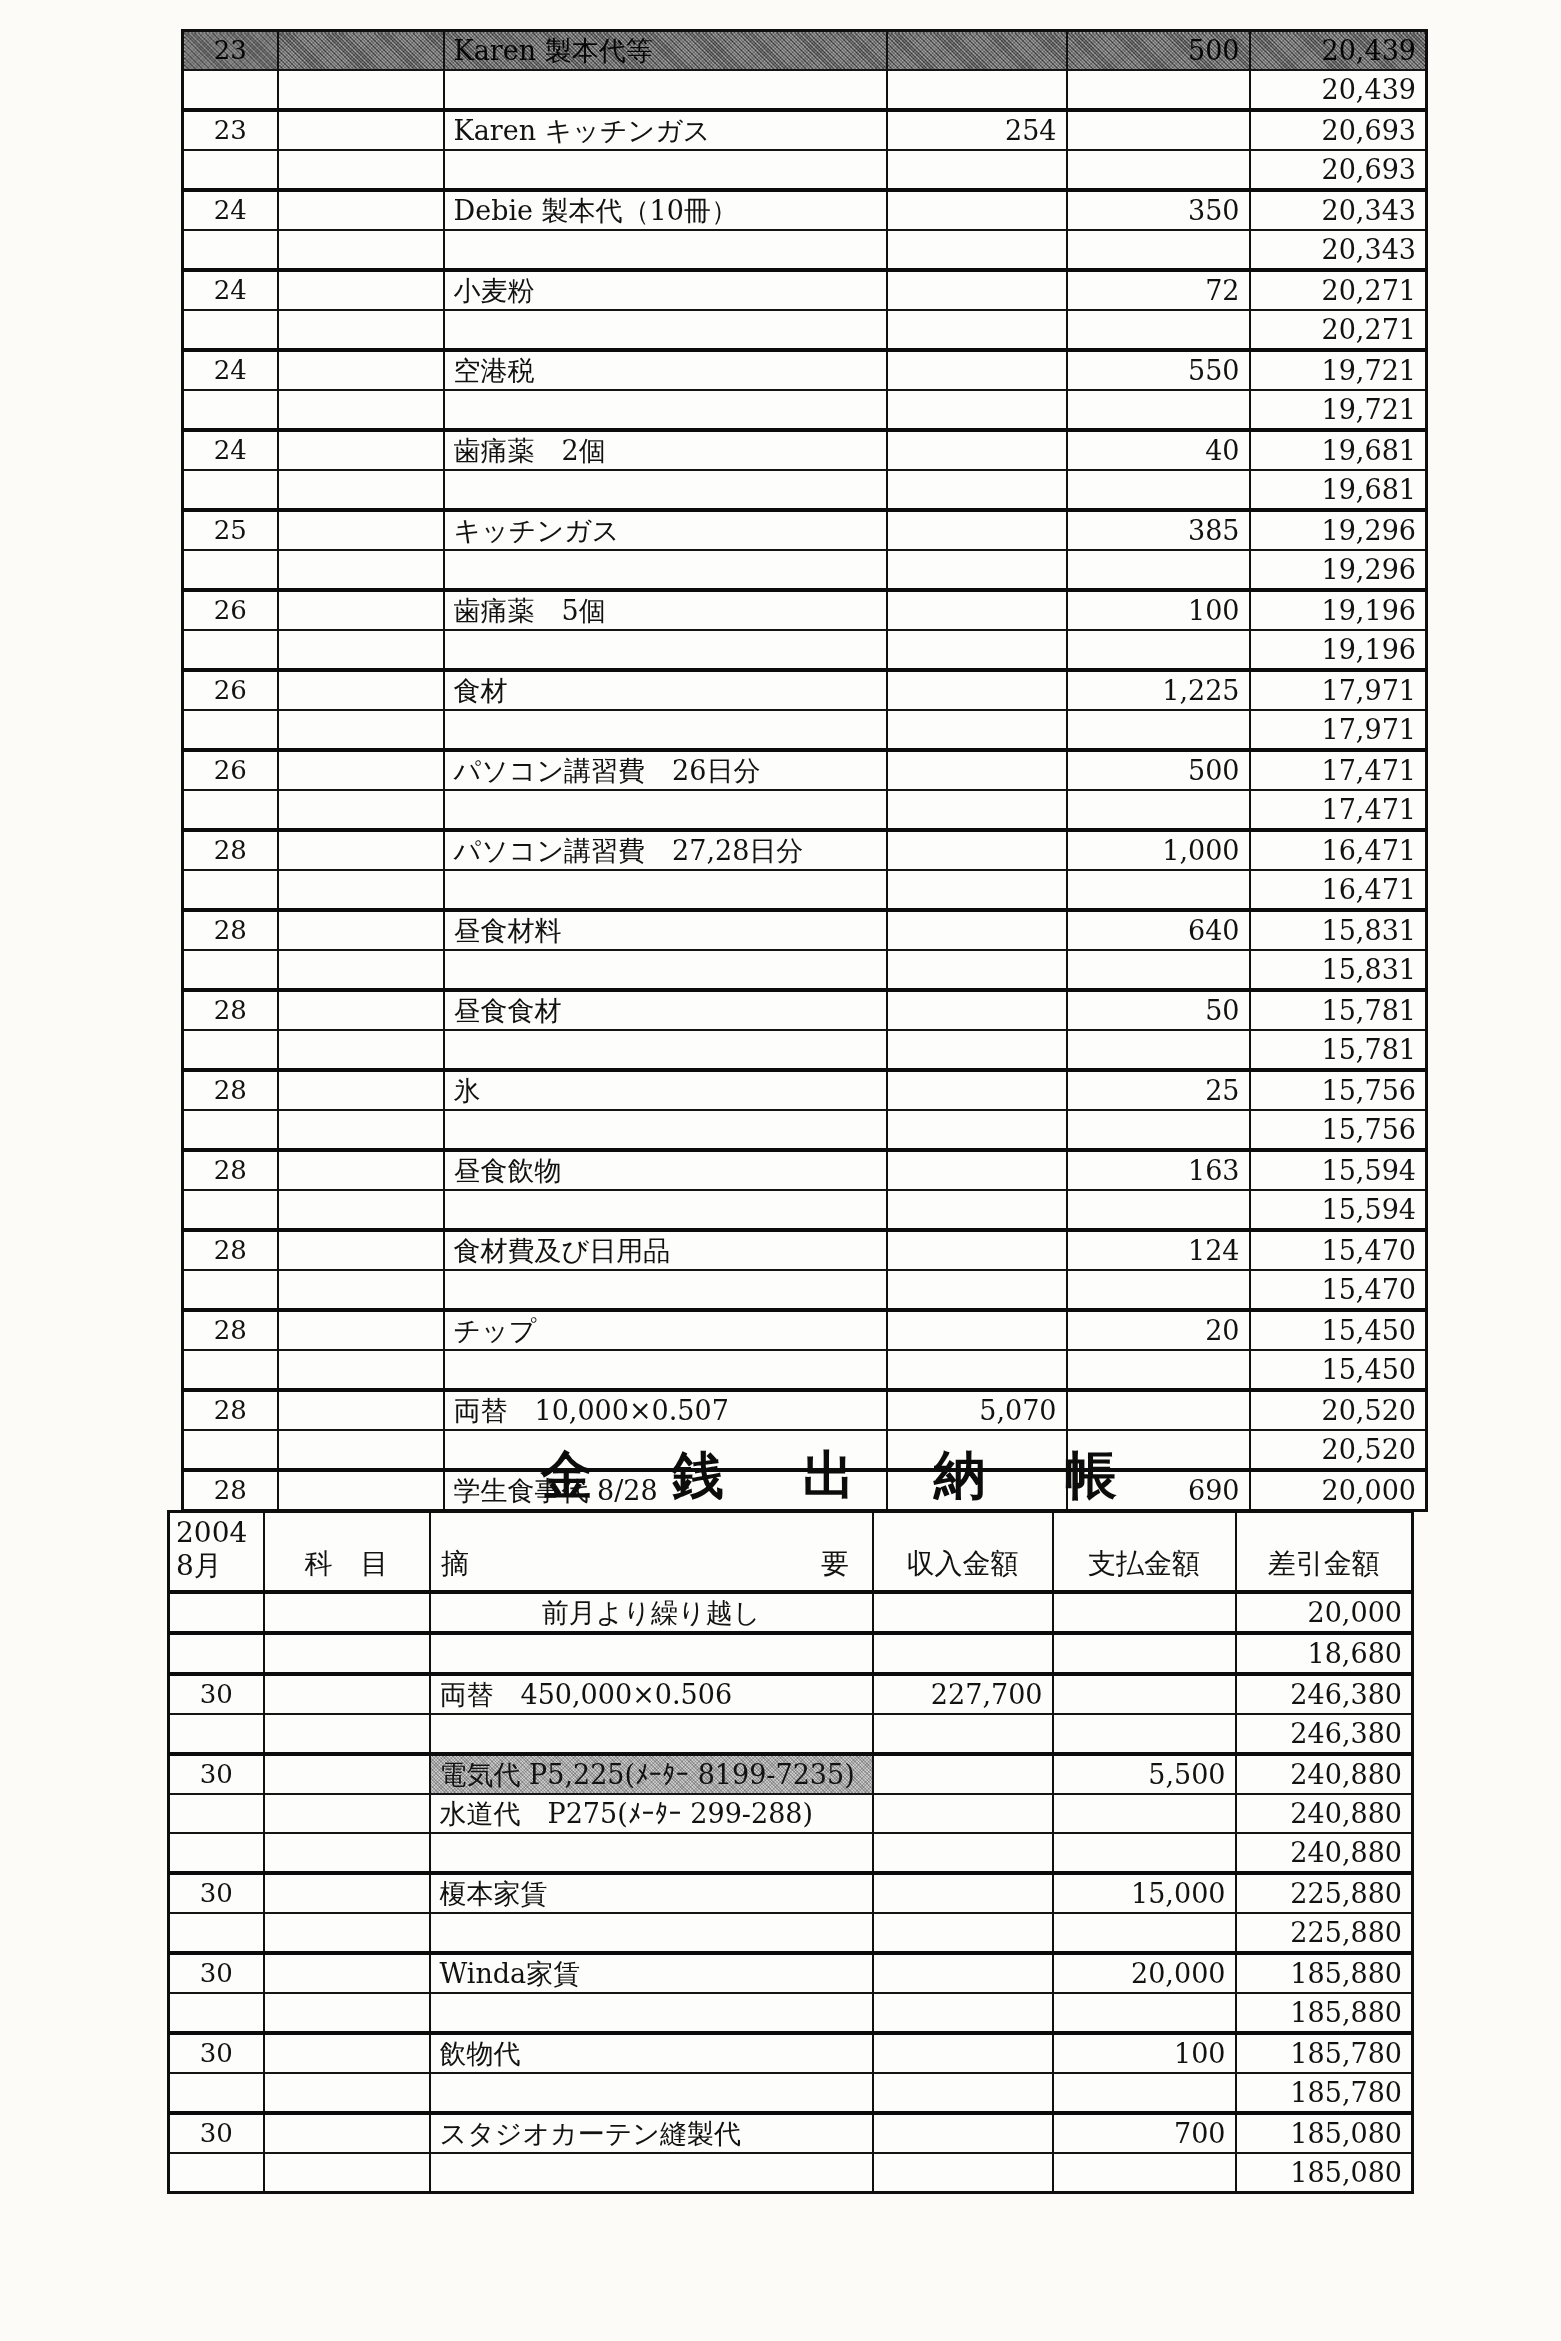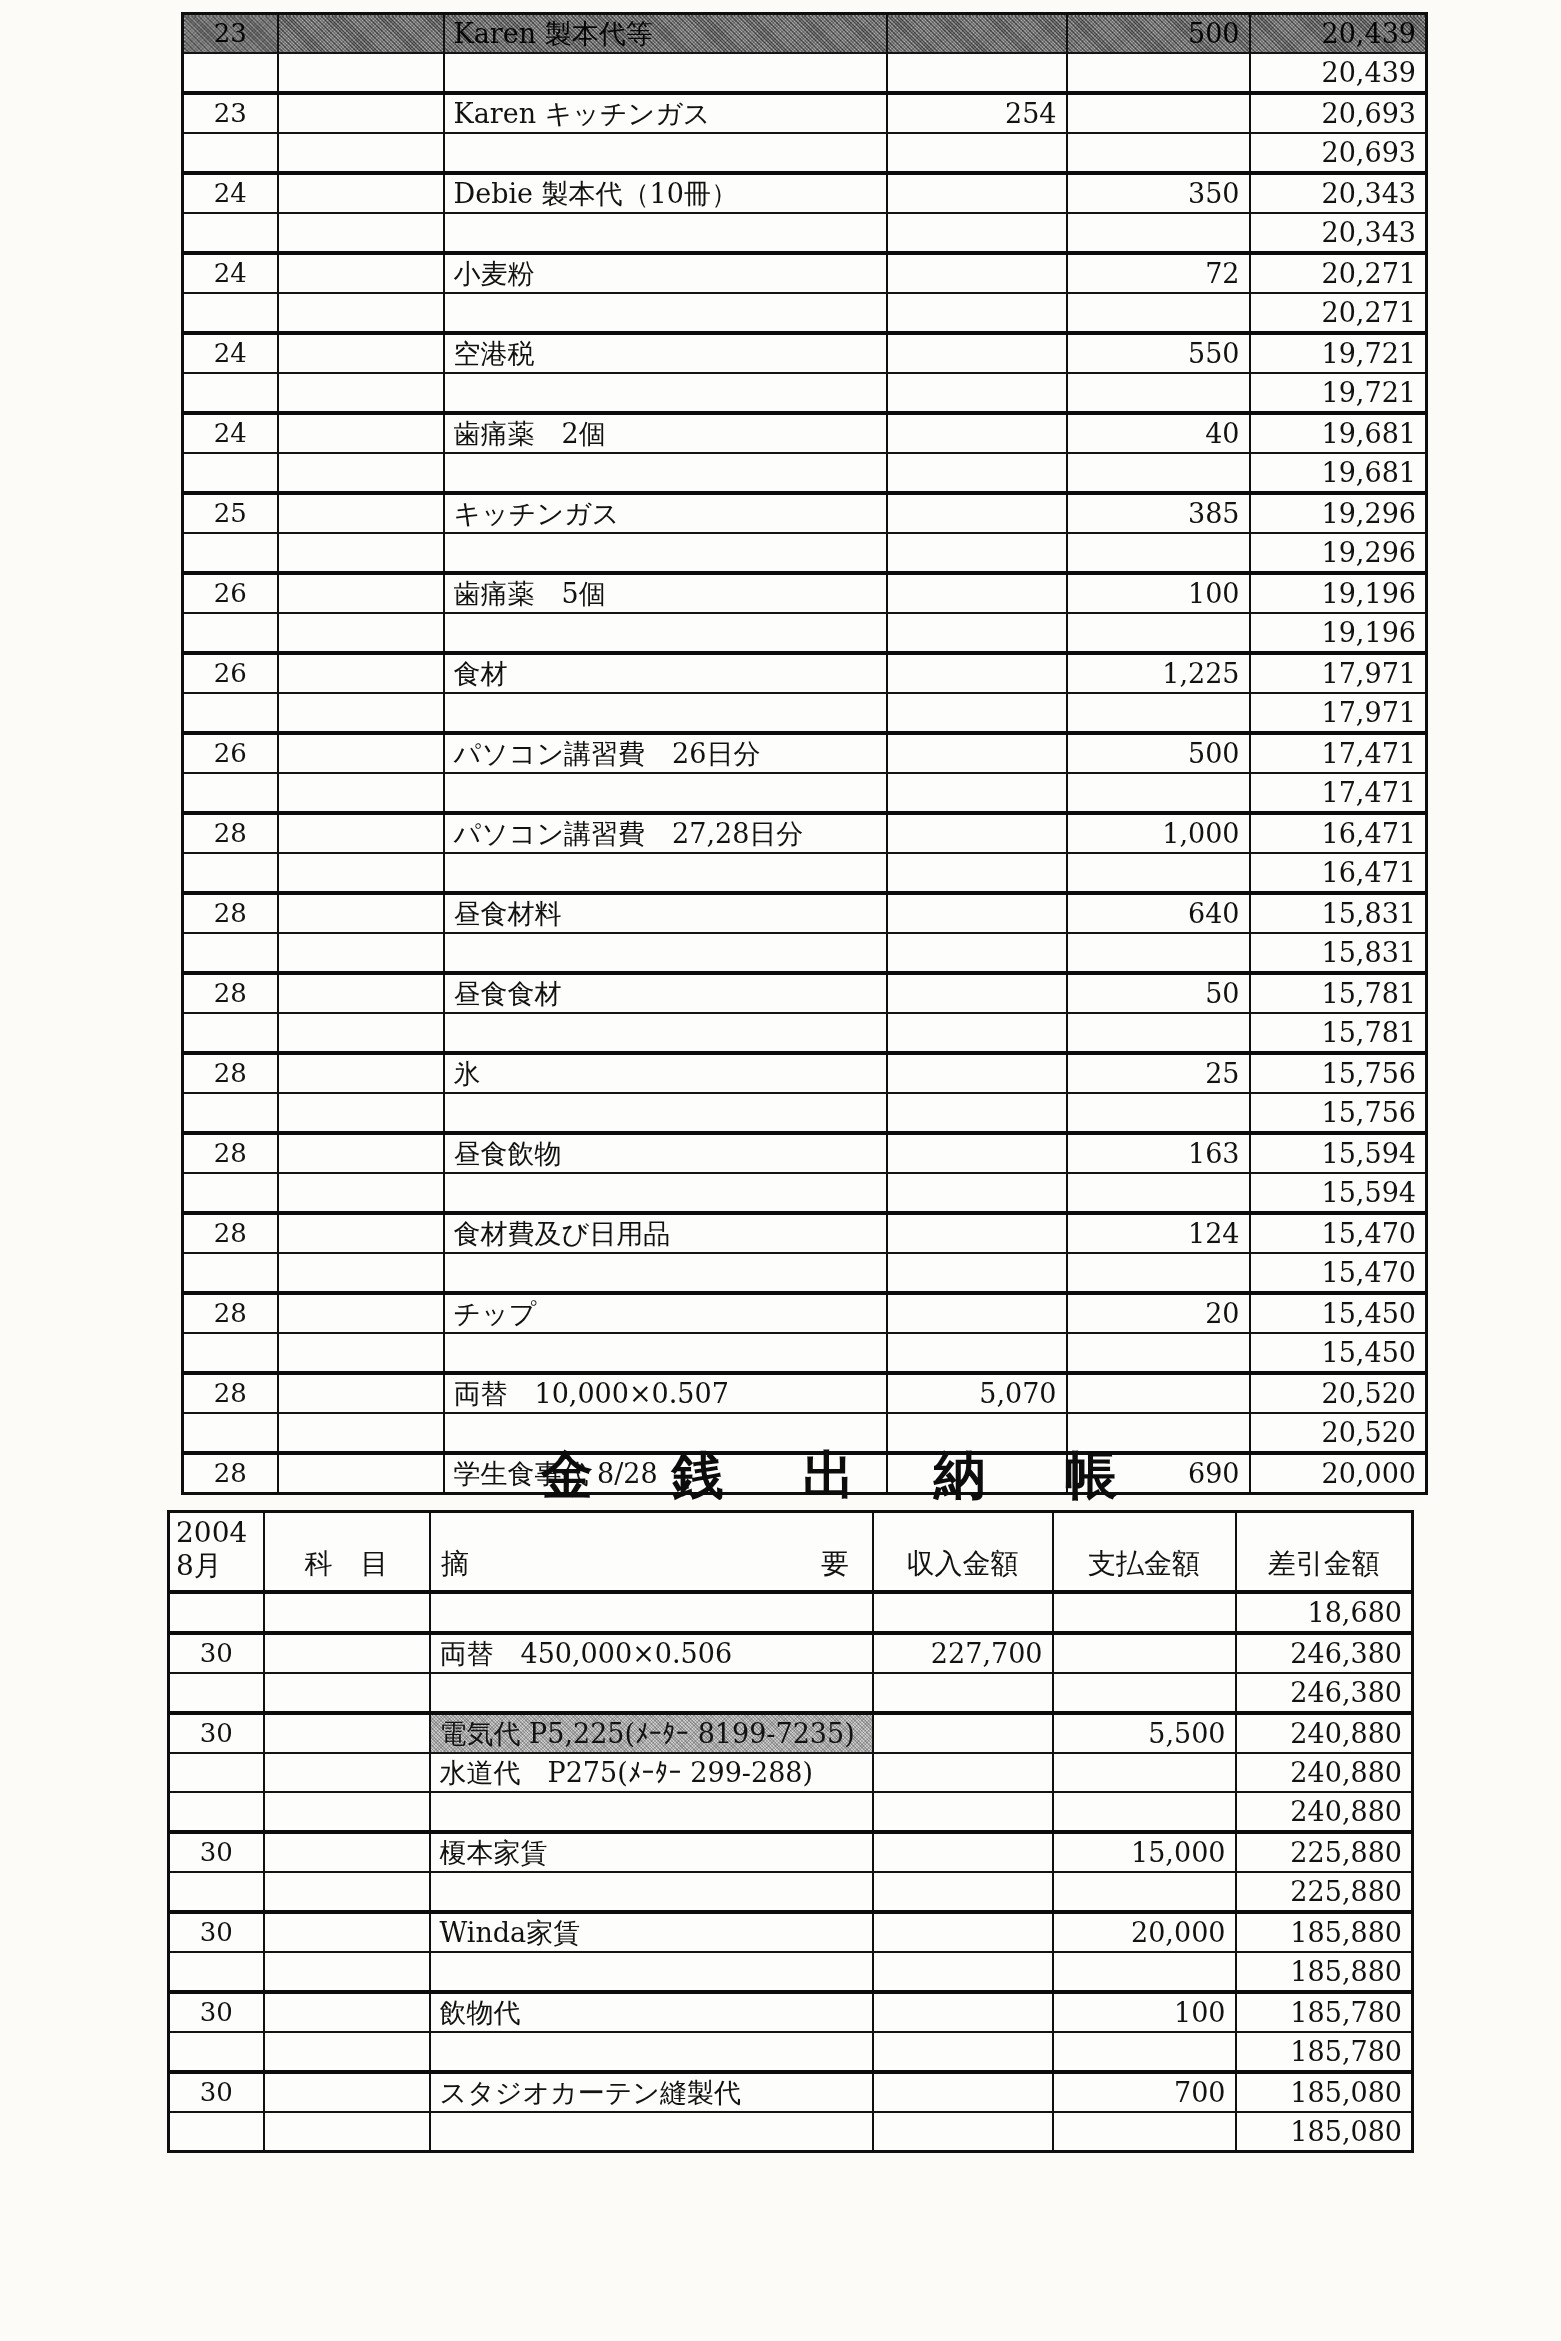--- a/index.html
+++ b/index.html
@@ -10,21 +10,21 @@
     color:#121212;
   }
   .sheet{
     position:relative;width:1562px;height:2342px;
     background:#fcfbf8;overflow:hidden;
   }
   table.ledger{
     position:absolute;border-collapse:collapse;table-layout:fixed;
     background:#fdfdfb;
   }
-  #table1{left:181px;top:12px;width:1244px;border-radius:14px;}
+  #table1{left:181px;top:29px;width:1244px;border-radius:14px;}
   #table2{left:167px;top:1510px;width:1244px;}
   table.ledger{border:3px solid #0e0e0e;}
   .ledger td{
     border-left:2.2px solid #101010;
     border-bottom:2.2px solid #141414;
     height:35px;line-height:37px;
     font-size:27px;
     padding:0;overflow:visible;white-space:nowrap;
     vertical-align:middle;
   }
@@ -406,20 +406,28 @@
         </td>
         <td class="amount">収入金額</td>
         <td class="amount">支払金額</td>
         <td class="amount">差引金額</td>
       </tr>
     </thead>
     <tbody id="t2body">
         <tr class="thick">
           <td class="day"></td>
           <td class="subj"></td>
+          <td class="desc center">前月より繰り越し</td>
+          <td class="num"></td>
+          <td class="num"></td>
+          <td class="num">20,000</td>
+        </tr>
+        <tr class="thick">
+          <td class="day"></td>
+          <td class="subj"></td>
           <td class="desc"></td>
           <td class="num"></td>
           <td class="num"></td>
           <td class="num">18,680</td>
         </tr>
         <tr>
           <td class="day">30</td>
           <td class="subj"></td>
           <td class="desc">両替　450,000×0.506</td>
           <td class="num">227,700</td>

